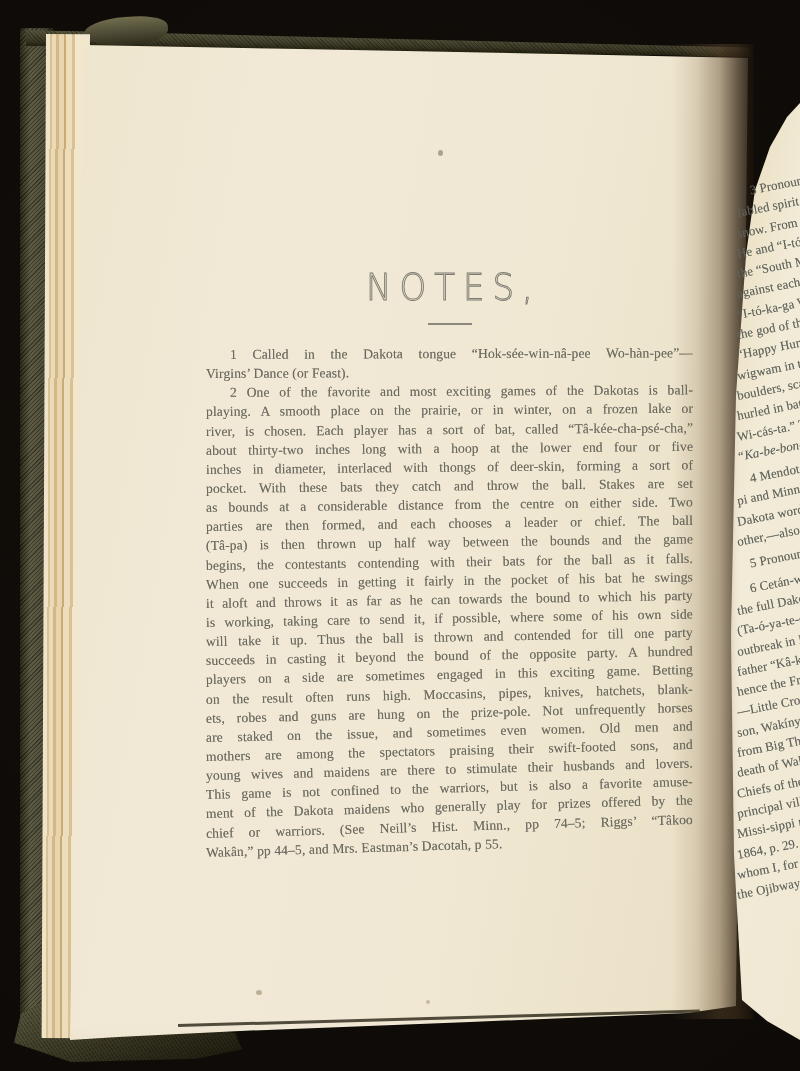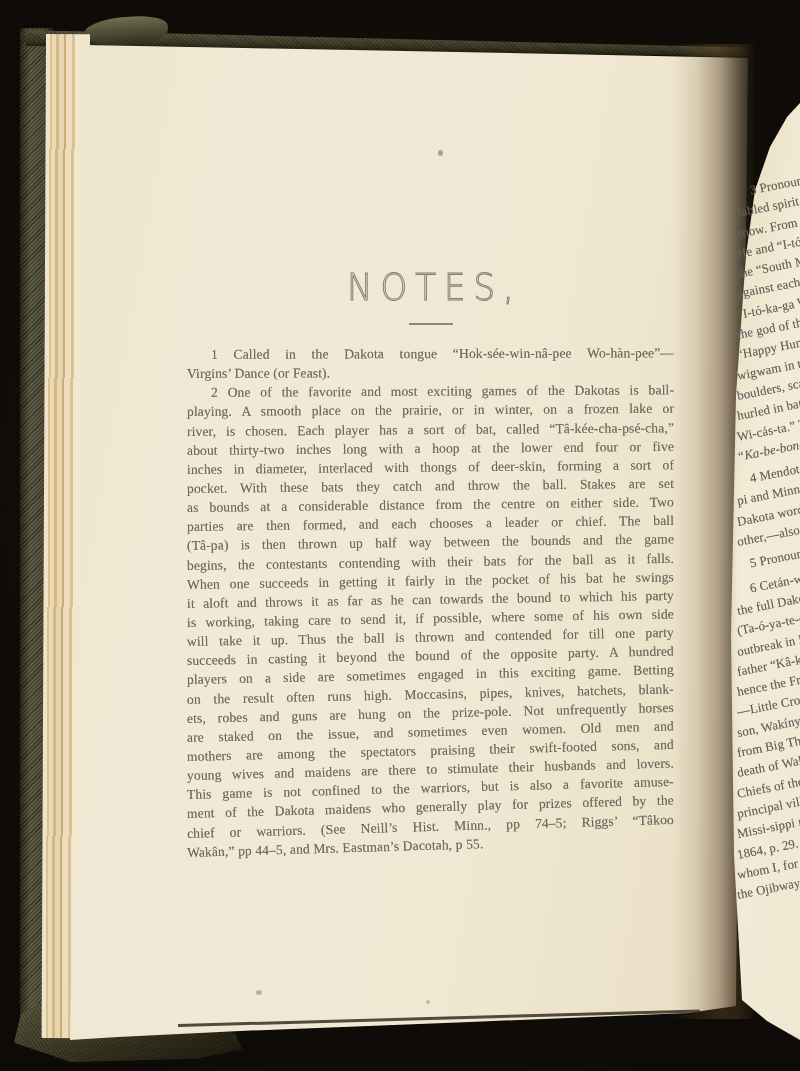--- a/index.html
+++ b/index.html
@@ -61,21 +61,21 @@
       736px 1006px,688px 1013px,470px 1022px,240px 1031px,118px 1037px,70px 1040px,
       76px 700px,80px 300px);
     background:linear-gradient(100deg,#e7d9ba 0%, #eee5cd 7%, #f1e9d6 30%,
       var(--paper_cream,#f0e8d3) 60%, #ebe1c8 85%, #e2d4b4 100%);
     box-shadow:inset 18px 0 22px -12px rgba(165,130,80,.38),
                inset -34px 0 45px -20px rgba(125,95,58,.42),
                inset 0 -28px 35px -22px rgba(150,115,70,.35),
                inset 0 14px 18px -12px rgba(150,120,75,.25);
     z-index:2;
   }
-  .content{left:187px;top:268px;width:487px;height:620px;}
+  .content{left:206px;top:268px;width:487px;height:620px;}
 
   .page-title{
     position:static;display:block;text-align:center;
     font-family:"DejaVu Sans","Liberation Sans",sans-serif;
     font-weight:200;font-size:34px;line-height:39px;letter-spacing:8px;padding-left:8px;
     color:#8a887d;transform:scaleY(1.08);
   }
   @supports (-webkit-text-stroke:1px #000){
     .page-title{color:rgba(130,128,118,.14);-webkit-text-stroke:.9px var(--title_ink,#7e7c72);}
   }

